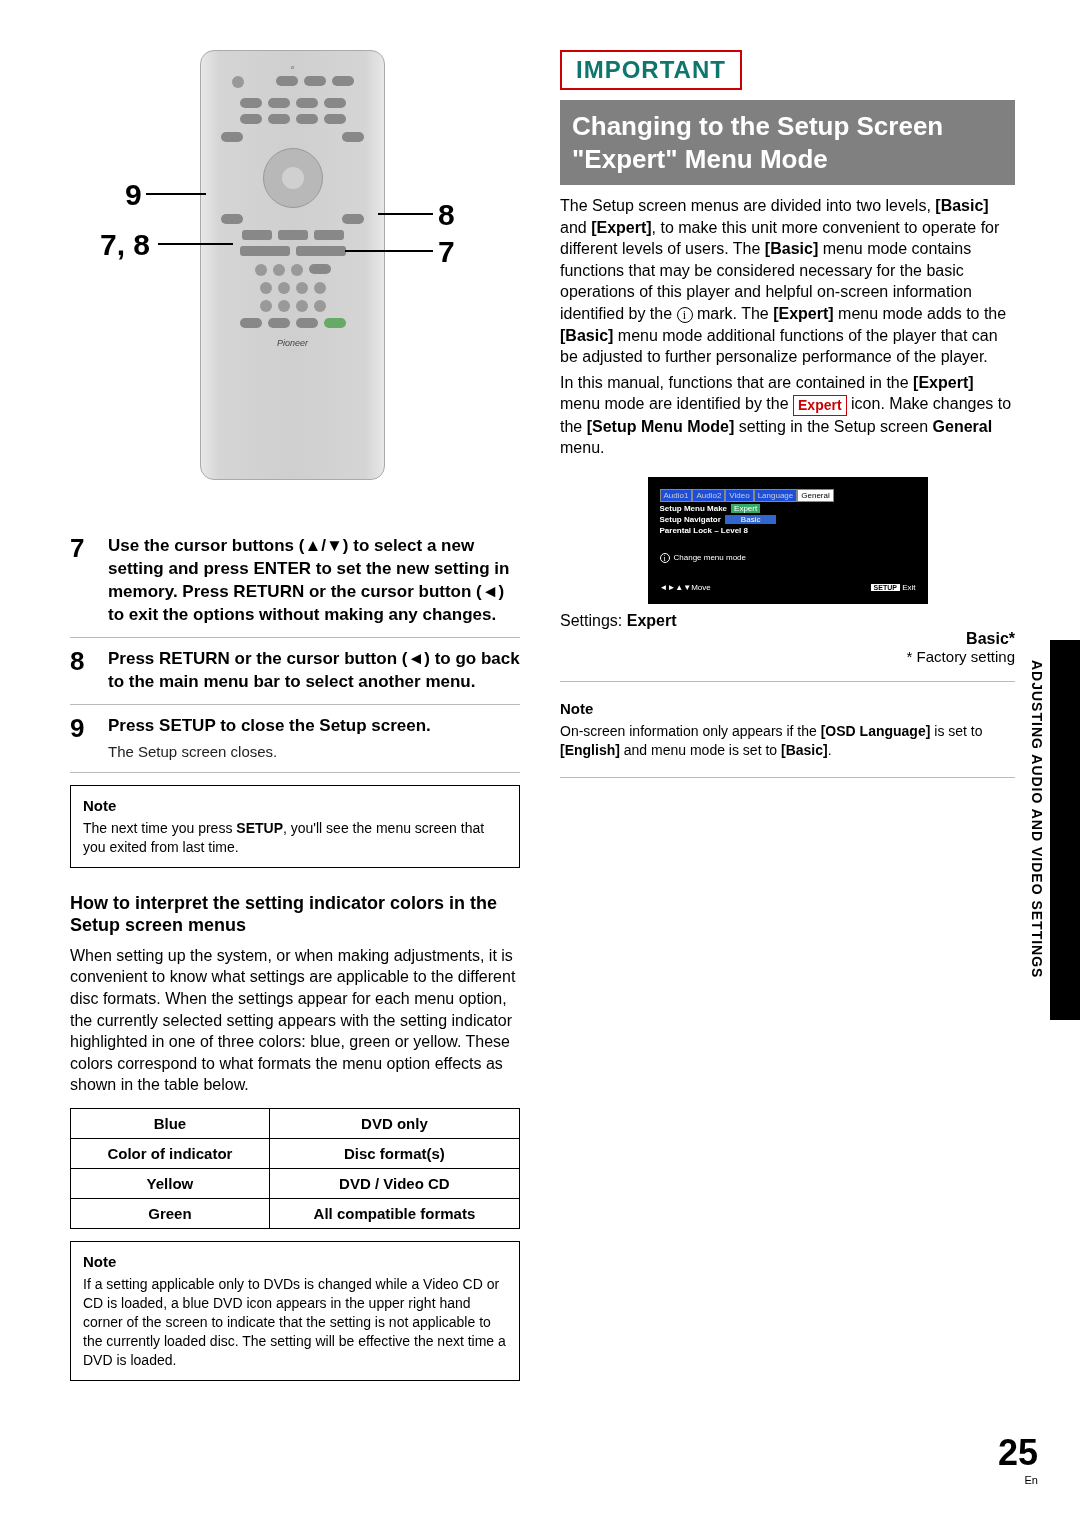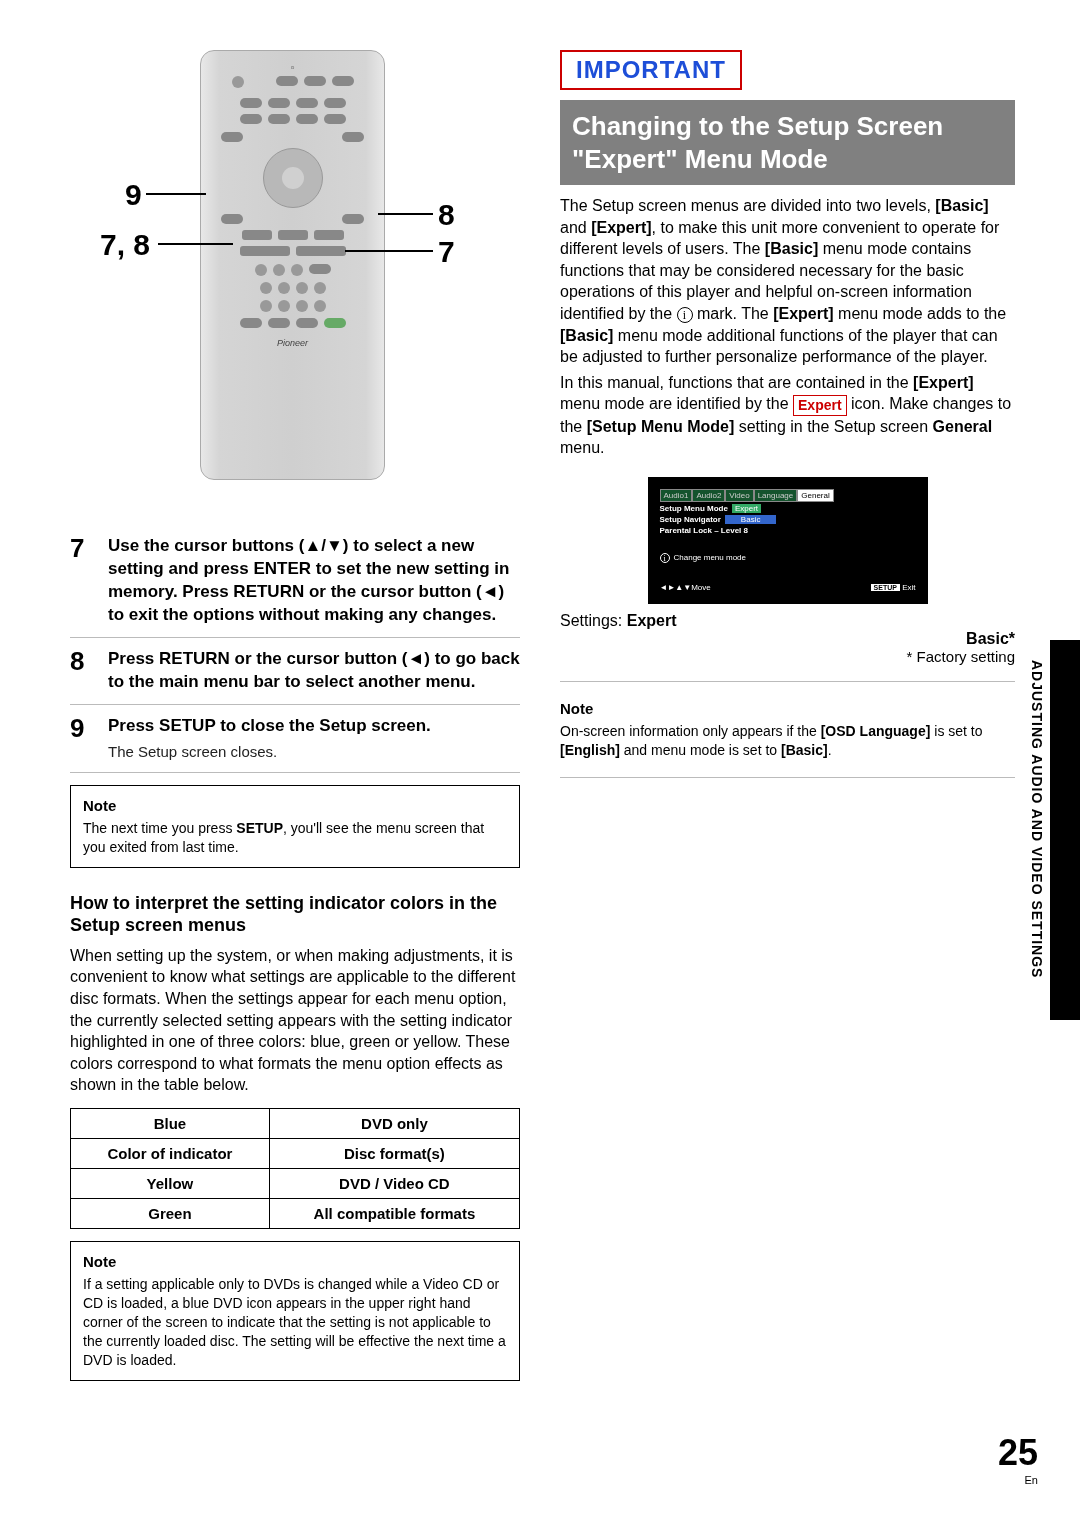--- a/index.html
+++ b/index.html
@@ -125,21 +125,21 @@
     border:1px solid #000;
     padding:6px 8px;
     text-align:center;
     font-weight:bold;
   }
 
   
   .important-badge {
     display:inline-block;
     border:2px solid #c00;
-    color:#1d4ed8;
+    color:#0f766e;
     font-weight:bold;
     font-size:24px;
     padding:4px 14px;
     margin-bottom:10px;
     letter-spacing:1px;
   }
   .big-heading {
     background:#808080;
     color:#fff;
     font-weight:bold;
@@ -175,21 +175,21 @@
     background:#000;
     padding:6px;
   }
   .osd-inner {
     background:#000;
     color:#fff;
     font-size:9px;
     padding:4px;
   }
   .osd-tabs { display:flex; }
-  .osd-tab { padding:1px 3px; background:#14532d; color:#ccc; border:1px solid #888; font-size:8px;}
+  .osd-tab { padding:1px 3px; background:#1d4ed8; color:#ccc; border:1px solid #888; font-size:8px;}
   .osd-tab.active { background:#fff; color:#000; }
   .osd-row { display:flex; justify-content:flex-start; margin-top:2px; font-size:8px; gap:4px;}
   .osd-val { background:#3a6; color:#fff; padding:0 3px; }
   .osd-val2 { background:#36c; color:#fff; padding:0 16px; }
   .osd-footer { display:flex; justify-content:space-between; margin-top:20px; font-size:8px; align-items:center;}
   .footer-chip { background:#fff; color:#000; padding:0 3px; font-weight:bold; font-size:7px;}
 
   .settings-line { font-size:16px; margin-top:6px; }
   .settings-indent { margin-left:106px; font-weight:bold; font-size:16px;text-align:right;}
   .factory { text-align:right; font-size:15px; }
@@ -381,21 +381,21 @@
     <div class="osd-box">
       <div class="osd-inner">
         <div class="osd-tabs">
           <span class="osd-tab">Audio1</span>
           <span class="osd-tab">Audio2</span>
           <span class="osd-tab">Video</span>
           <span class="osd-tab">Language</span>
           <span class="osd-tab active">General</span>
         </div>
         <div class="osd-row">
-            <b>Setup Menu Mode</b> 
+            <b>Setup Menu Make</b> 
             <span class="osd-val">Expert</span>
           </div>
         <div class="osd-row">
             <b>Setup Navigator</b> 
             <span class="osd-val2">Basic</span>
           </div>
         <div class="osd-row">
             <b>Parental Lock – Level 8</b>
           </div>
         <div class="osd-row" style="margin-top:18px">

